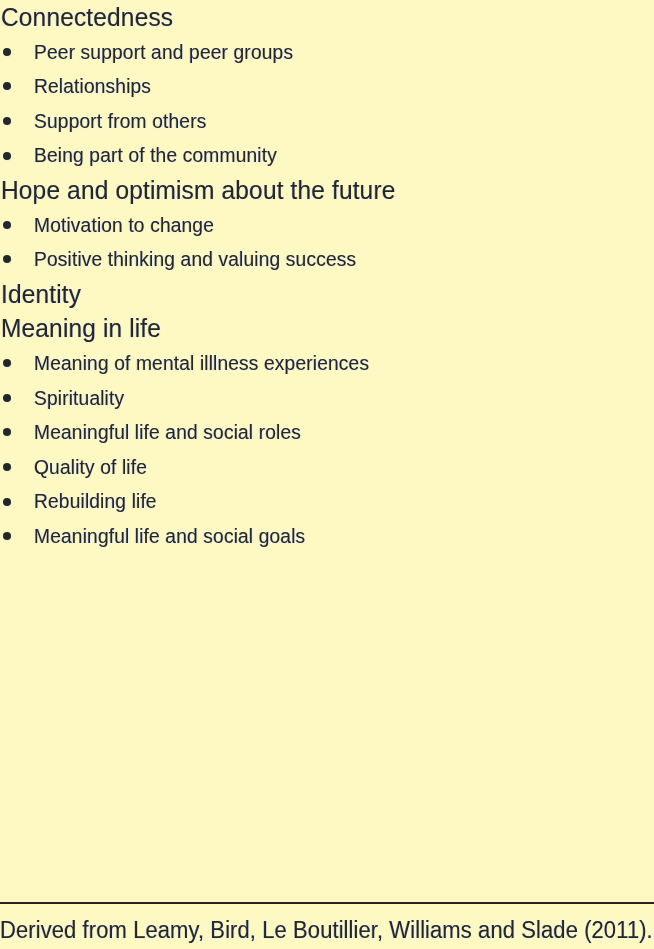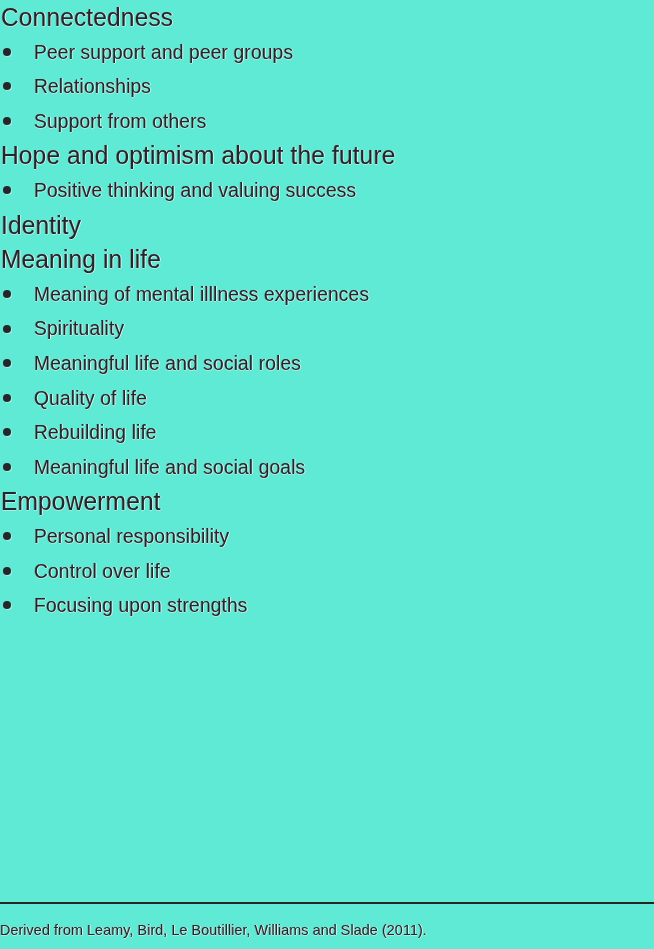--- a/index.html
+++ b/index.html
@@ -12,21 +12,21 @@
     height: 949px;
     overflow: hidden;
     font-family: "Liberation Sans", "DejaVu Sans", sans-serif;
   }
 
   #slide {
     position: relative;
     width: 654px;
     height: 949px;
     box-sizing: border-box;
-    background: #5eead4;
+    background: #fef9c3;
     padding: 0;
     overflow: hidden;
   }
 
   
   .otext {
     color: #23272a;
     text-shadow:
        1px  0   0 rgba(233,238,240,0.92),
        0    1px 0 rgba(233,238,240,0.55),
@@ -99,21 +99,21 @@
     width: 654px;
     height: 2px;
     background: #2a2320;
   }
 
   #footer {
     position: absolute;
     left: 0;
     top: 916px;
     width: 654px;
-    font-size: 15px;
+    font-size: 23px;
     line-height: 28px;
     font-weight: 300;
     letter-spacing: 0.05px;
     white-space: nowrap;
   }
   #footer .ftext {
     display: inline-block;
     transform: scaleX(0.96);
     transform-origin: left center;
   }
@@ -123,49 +123,43 @@
 
 <div id="slide">
 
   <div id="content">
       <div class="section">
         <div class="heading otext">Connectedness</div>
         <ul class="bullets">
           <li class="bullet-row otext"><span class="dot"></span><span class="btext">Peer support and peer groups</span></li>
           <li class="bullet-row otext"><span class="dot"></span><span class="btext">Relationships</span></li>
           <li class="bullet-row otext"><span class="dot"></span><span class="btext">Support from others</span></li>
+          <li class="bullet-row otext"><span class="dot"></span><span class="btext">Being part of the community</span></li>
         </ul>
       </div>
       <div class="section">
         <div class="heading otext">Hope and optimism about the future</div>
         <ul class="bullets">
+          <li class="bullet-row otext"><span class="dot"></span><span class="btext">Motivation to change</span></li>
           <li class="bullet-row otext"><span class="dot"></span><span class="btext">Positive thinking and valuing success</span></li>
         </ul>
       </div>
       <div class="section">
         <div class="heading otext">Identity</div>
       </div>
       <div class="section">
         <div class="heading otext">Meaning in life</div>
         <ul class="bullets">
           <li class="bullet-row otext"><span class="dot"></span><span class="btext">Meaning of mental illlness experiences</span></li>
           <li class="bullet-row otext"><span class="dot"></span><span class="btext">Spirituality</span></li>
           <li class="bullet-row otext"><span class="dot"></span><span class="btext">Meaningful life and social roles</span></li>
           <li class="bullet-row otext"><span class="dot"></span><span class="btext">Quality of life</span></li>
           <li class="bullet-row otext"><span class="dot"></span><span class="btext">Rebuilding life</span></li>
           <li class="bullet-row otext"><span class="dot"></span><span class="btext">Meaningful life and social goals</span></li>
         </ul>
       </div>
-      <div class="section">
-        <div class="heading otext">Empowerment</div>
-        <ul class="bullets">
-          <li class="bullet-row otext"><span class="dot"></span><span class="btext">Personal responsibility</span></li>
-          <li class="bullet-row otext"><span class="dot"></span><span class="btext">Control over life</span></li>
-          <li class="bullet-row otext"><span class="dot"></span><span class="btext">Focusing upon strengths</span></li>
-        </ul>
-      </div>
     </div>
 
   <div id="footer-rule"></div>
 
   <div id="footer" class="otext"><span class="ftext">Derived from Leamy, Bird, Le Boutillier, Williams and Slade (2011).</span></div>
 
 </div>
 
 </body></html>

